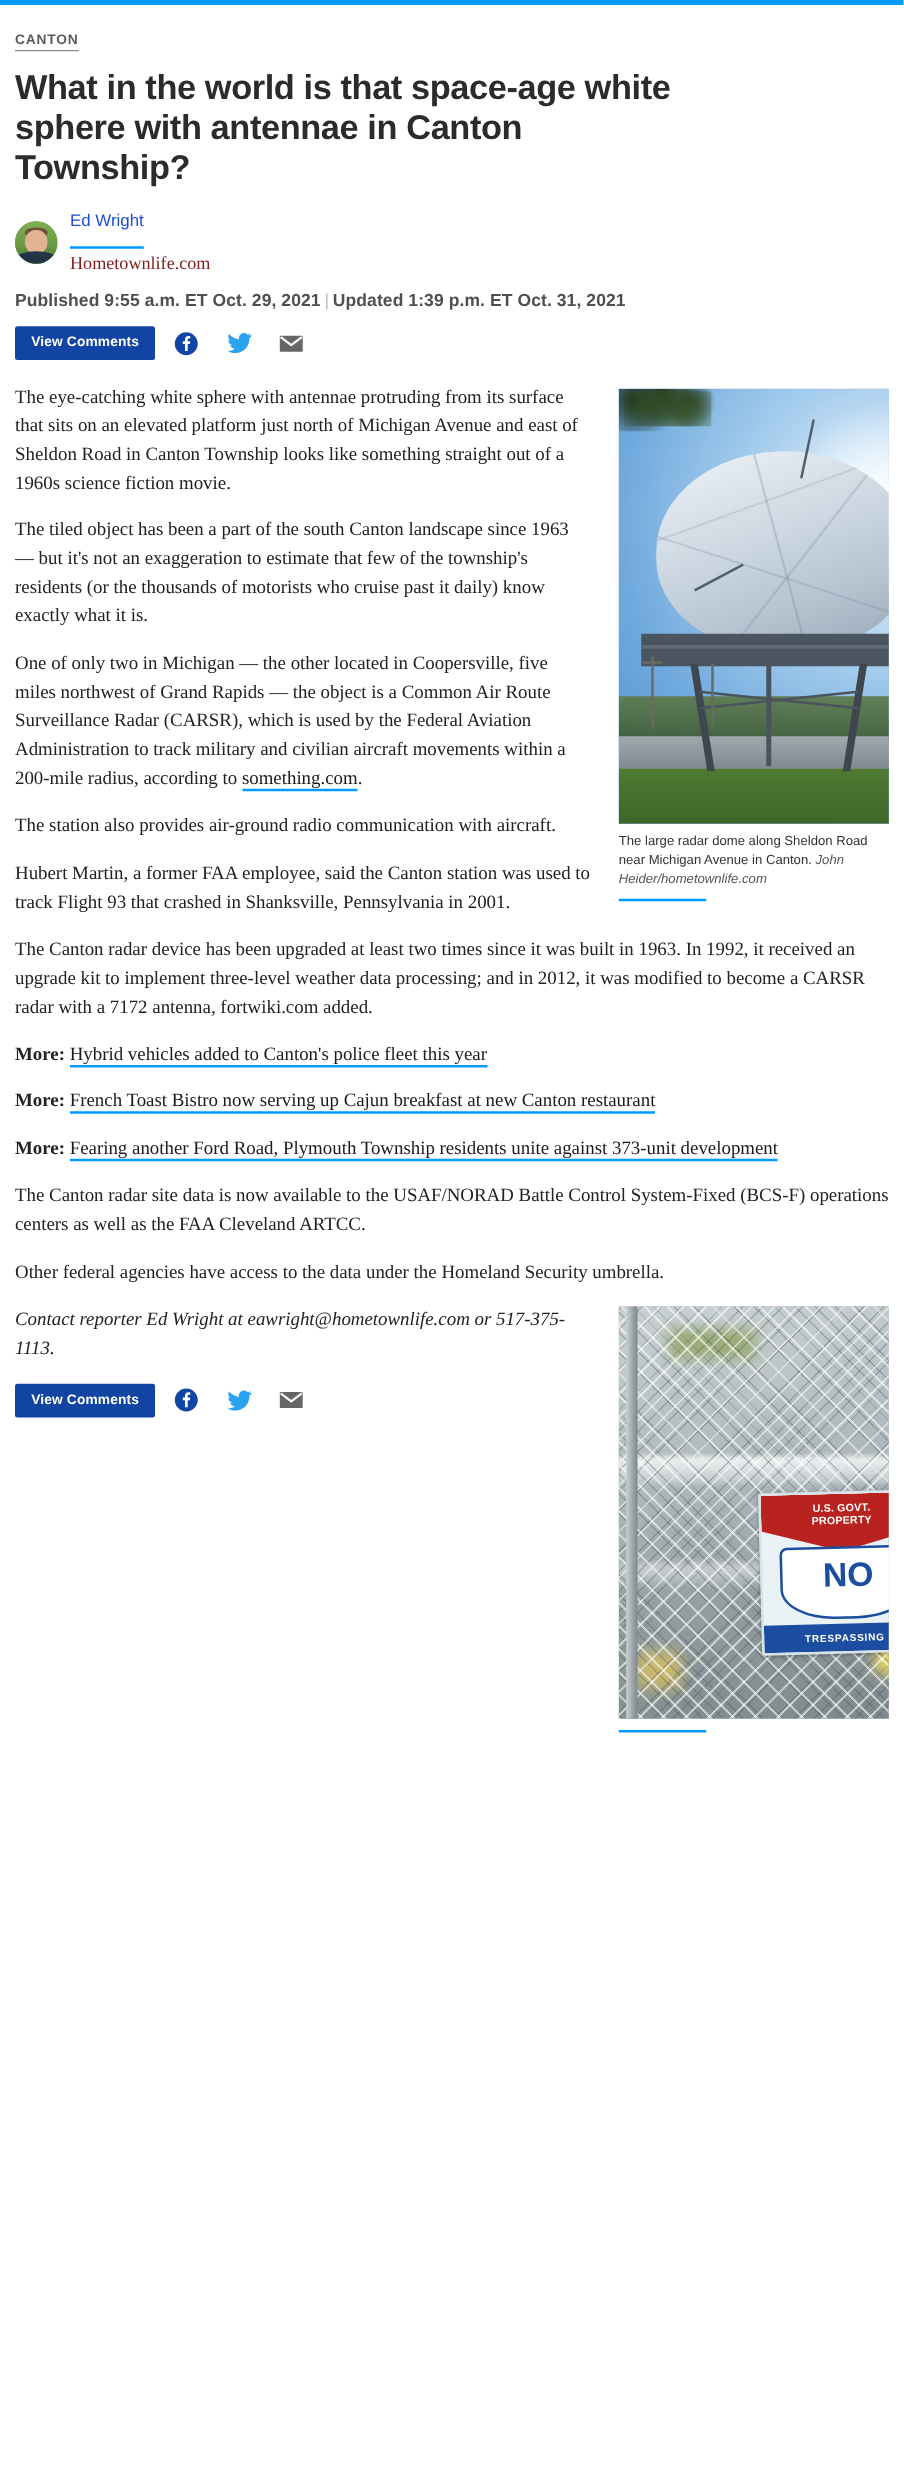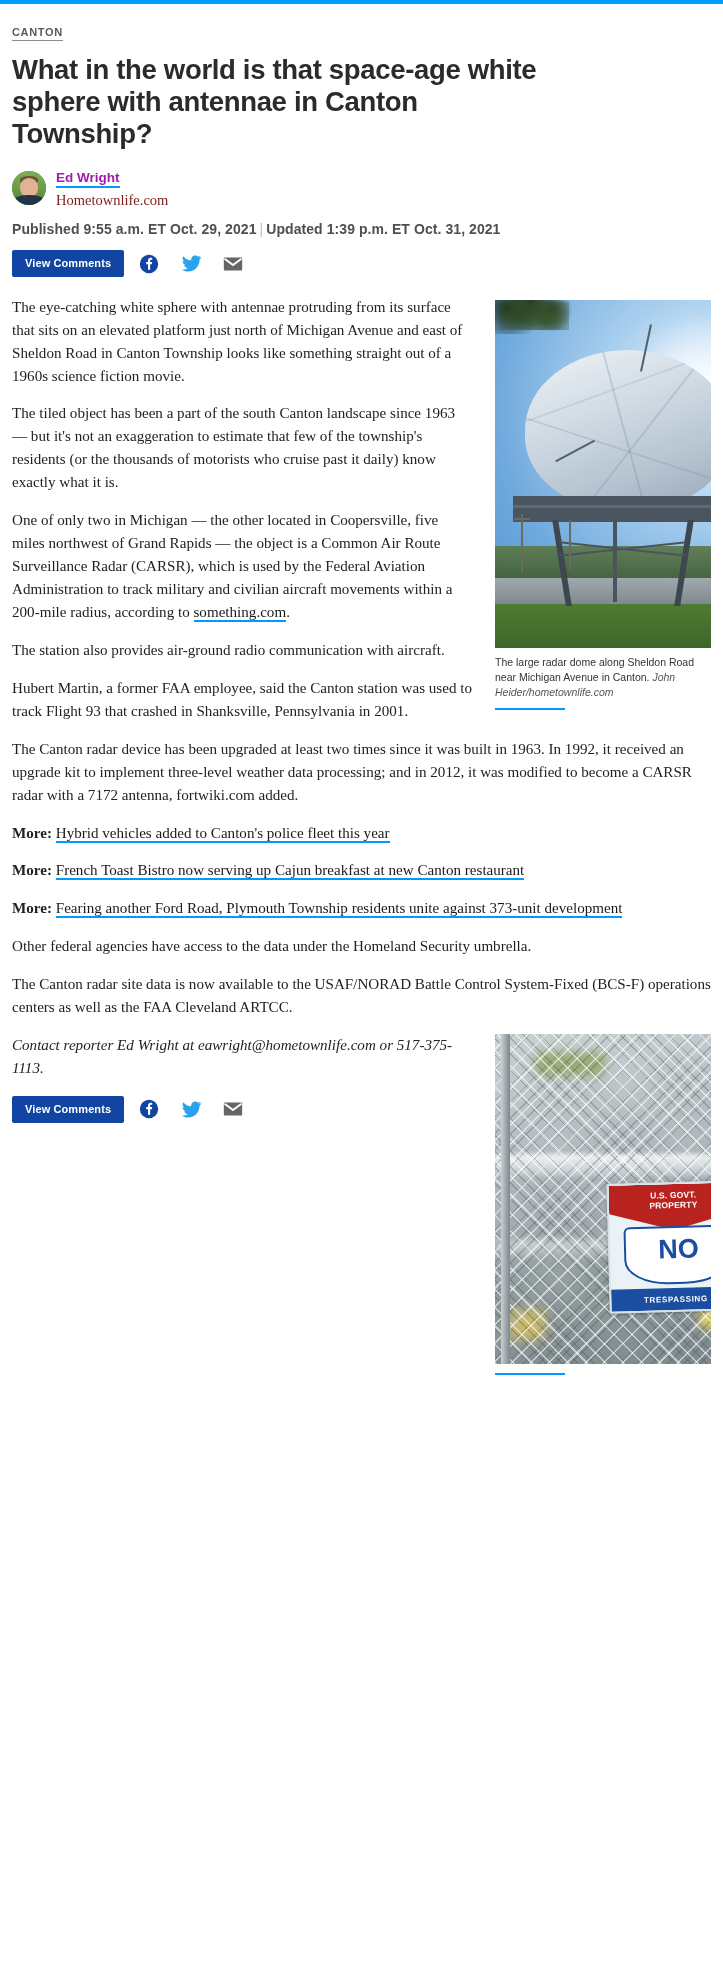--- a/index.html
+++ b/index.html
@@ -59,26 +59,26 @@
     background: #6d9a4a;
     position: relative;
   }
   .avatar .sky { position:absolute; inset:0; background:linear-gradient(180deg,#7fae52 0%,#6b9a46 55%,#4f7a36 100%); }
   .avatar .face { position:absolute; left:8px; top:7px; width:18px; height:19px; border-radius:48% 48% 46% 46%; background:#e2b392; }
   .avatar .hair { position:absolute; left:8px; top:5px; width:18px; height:7px; border-radius:50% 50% 30% 30%; background:#6e5138; }
   .avatar .shirt { position:absolute; left:2px; bottom:0; width:30px; height:10px; border-radius:50% 50% 0 0; background:#243447; }
   .byline-text { line-height: 1.15; }
   .byline-name {
     font-family: "Liberation Sans", sans-serif;
-    font-weight: 700;
+    font-weight: 400;
     font-size: 13.5px;
-    color: #a21caf;
+    color: #1d4ed8;
     text-decoration: none;
     border-bottom: 2px solid #009bff;
-    padding-bottom: 1px;
+    padding-bottom: 13px;
     display: inline-block;
   }
   .byline-pub {
     font-family: "Liberation Serif", serif;
     font-size: 14.5px;
     color: #7f1d1d;
     margin-top: 4px;
   }
   .timestamp {
     font-family: "Liberation Sans", sans-serif;
@@ -304,22 +304,22 @@
     <p>The tiled object has been a part of the south Canton landscape since 1963 — but it's not an exaggeration to estimate that few of the township's residents (or the thousands of motorists who cruise past it daily) know exactly what it is.</p>
     <p><span>One of only two in Michigan — the other located in Coopersville, five miles northwest of Grand Rapids — the object is a Common Air Route Surveillance Radar (CARSR), which is used by the Federal Aviation Administration to track military and civilian aircraft movements within a 200-mile radius, according to </span><a href="#">something.com</a><span>.</span></p>
     <p>The station also provides air-ground radio communication with aircraft.</p>
     <p>Hubert Martin, a former FAA employee, said the Canton station was used to track Flight 93 that crashed in Shanksville, Pennsylvania in 2001.</p>
     <p>The Canton radar device has been upgraded at least two times since it was built in 1963. In 1992, it received an upgrade kit to implement three-level weather data processing; and in 2012, it was modified to become a CARSR radar with a 7172 antenna, fortwiki.com added.</p>
 
     <p class="more-line"><span class="more-label">More:</span> <a href="#">Hybrid vehicles added to Canton's police fleet this year</a></p>
     <p class="more-line"><span class="more-label">More:</span> <a href="#">French Toast Bistro now serving up Cajun breakfast at new Canton restaurant</a></p>
     <p class="more-line"><span class="more-label">More:</span> <a href="#">Fearing another Ford Road, Plymouth Township residents unite against 373-unit development</a></p>
 
+    <p>The Canton radar site data is now available to the USAF/NORAD Battle Control System-Fixed (BCS-F) operations centers as well as the FAA Cleveland ARTCC.</p>
     <p>Other federal agencies have access to the data under the Homeland Security umbrella.</p>
-    <p>The Canton radar site data is now available to the USAF/NORAD Battle Control System-Fixed (BCS-F) operations centers as well as the FAA Cleveland ARTCC.</p>
 
     <figure class="fig-right second">
       <div class="photo2">
         <span class="p2-bg"></span>
         <span class="p2-green"></span>
         <span class="p2-blurbar"></span>
           <span class="p2-blurbar2"></span>
         <span class="p2-yellow"></span>
           <span class="p2-yellow2"></span>
         <span class="p2-mesh"></span>

